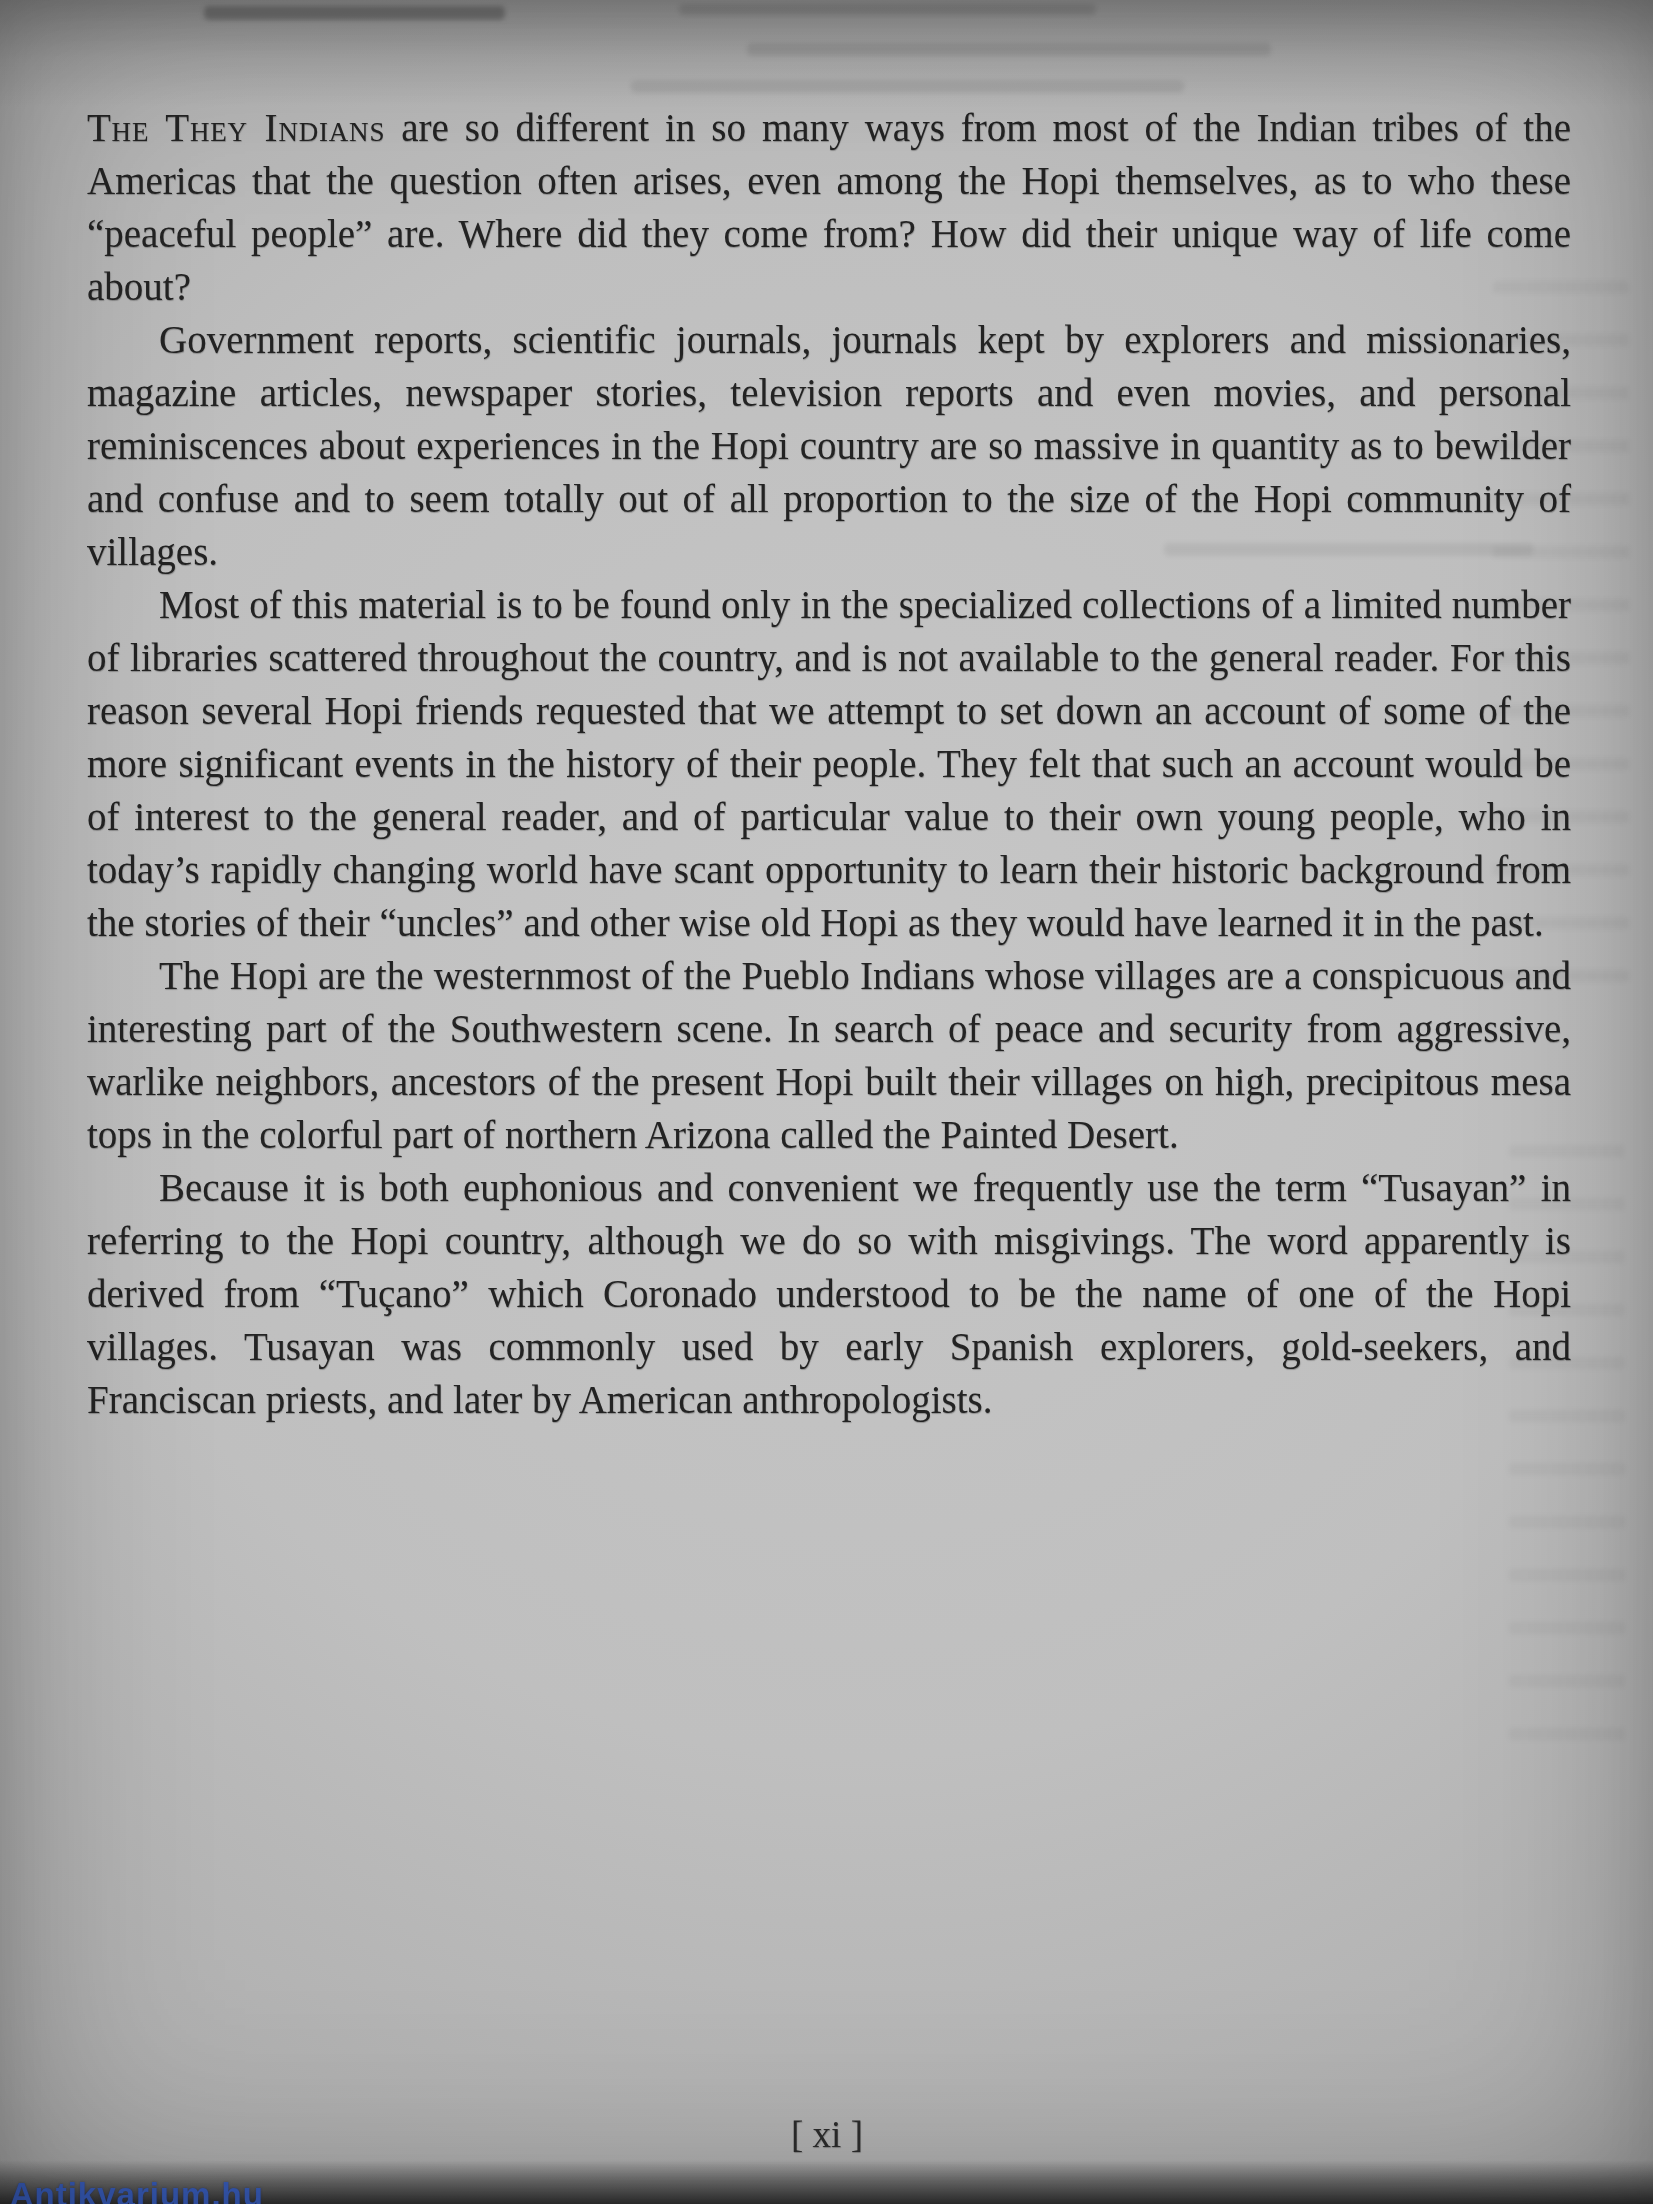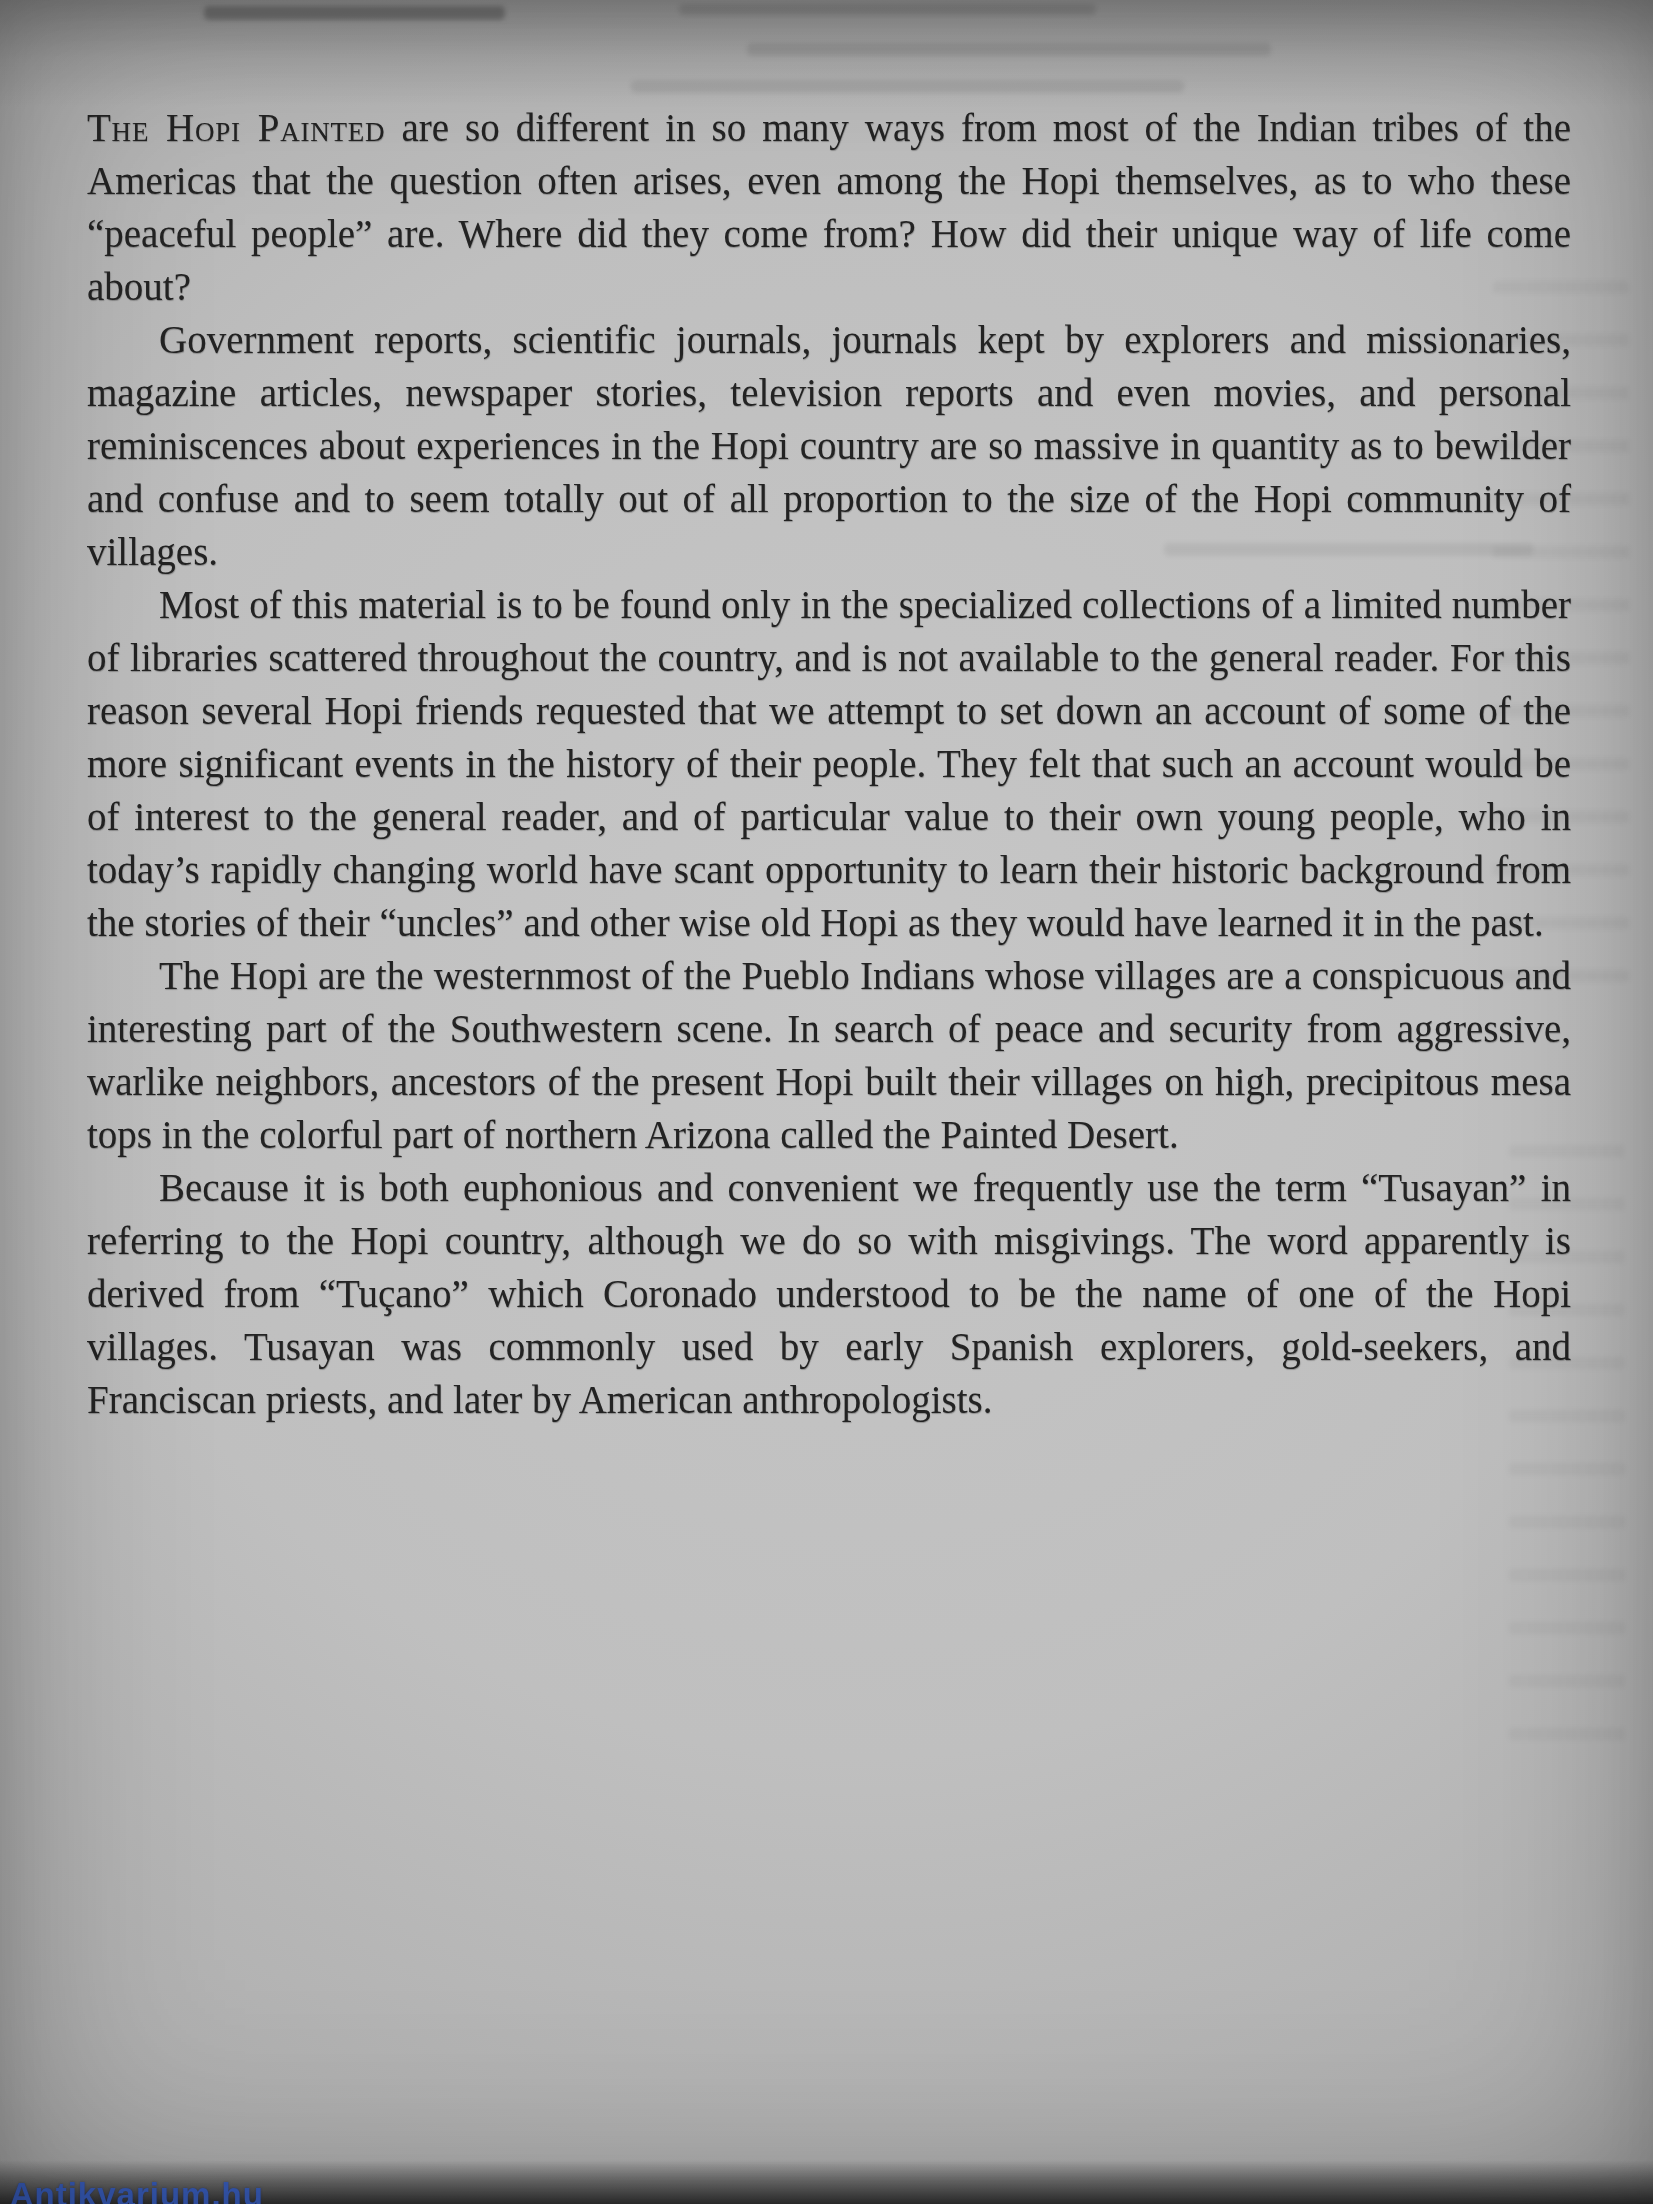--- a/index.html
+++ b/index.html
@@ -98,26 +98,27 @@
 
   <div class="bleed b1"></div>
   <div class="bleed b2"></div>
   <div class="bleed b3"></div>
   <div class="bleed b4"></div>
   <div class="bleed b5"></div>
   <div class="bleed b6"></div>
   <div class="bleed b7"></div>
 
   <div class="page-text">
-    <p class="para first"><span class="lead">The Hopi Painted</span><span> are so different in so many ways from most of the Indian tribes of the Americas that the question often arises, even among the Hopi themselves, as to who these “peaceful people” are. Where did they come from? How did their unique way of life come about?</span></p>
+    <p class="para first"><span class="lead">The They Indians</span><span> are so different in so many ways from most of the Indian tribes of the Americas that the question often arises, even among the Hopi themselves, as to who these “peaceful people” are. Where did they come from? How did their unique way of life come about?</span></p>
     <p class="para">Government reports, scientific journals, journals kept by explorers and missionaries, magazine articles, newspaper stories, television reports and even movies, and personal reminiscences about experiences in the Hopi country are so massive in quantity as to bewilder and confuse and to seem totally out of all proportion to the size of the Hopi community of villages.</p>
     <p class="para">Most of this material is to be found only in the specialized collections of a limited number of libraries scattered throughout the country, and is not available to the general reader. For this reason several Hopi friends requested that we attempt to set down an account of some of the more significant events in the history of their people. They felt that such an account would be of interest to the general reader, and of particular value to their own young people, who in today’s rapidly changing world have scant opportunity to learn their historic background from the stories of their “uncles” and other wise old Hopi as they would have learned it in the past.</p>
     <p class="para">The Hopi are the westernmost of the Pueblo Indians whose villages are a conspicuous and interesting part of the Southwestern scene. In search of peace and security from aggressive, warlike neighbors, ancestors of the present Hopi built their villages on high, precipitous mesa tops in the colorful part of northern Arizona called the Painted Desert.</p>
     <p class="para">Because it is both euphonious and convenient we frequently use the term “Tusayan” in referring to the Hopi country, although we do so with misgivings. The word apparently is derived from “Tuçano” which Coronado understood to be the name of one of the Hopi villages. Tusayan was commonly used by early Spanish explorers, gold-seekers, and Franciscan priests, and later by American anthropologists.</p>
   </div>
 
+  <div class="folio">[ xi ]</div>
 
   <div class="bottom-strip"></div>
   <div class="watermark">Antikvarium.hu</div>
 
   <div class="vignette"></div>
 </div>
 
 
 </body></html>

